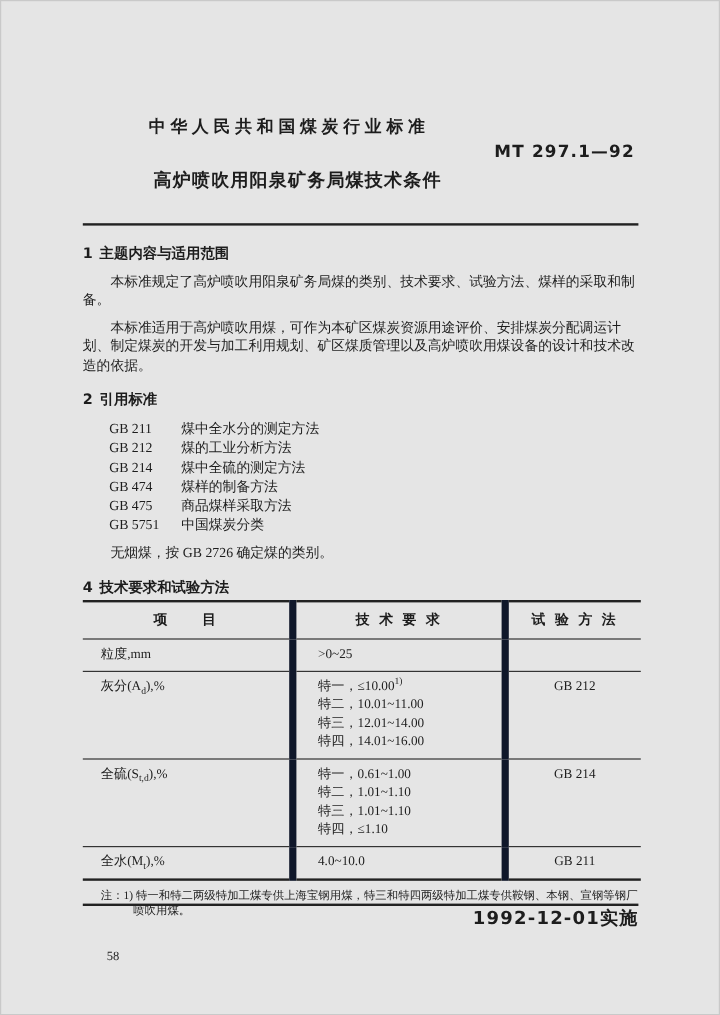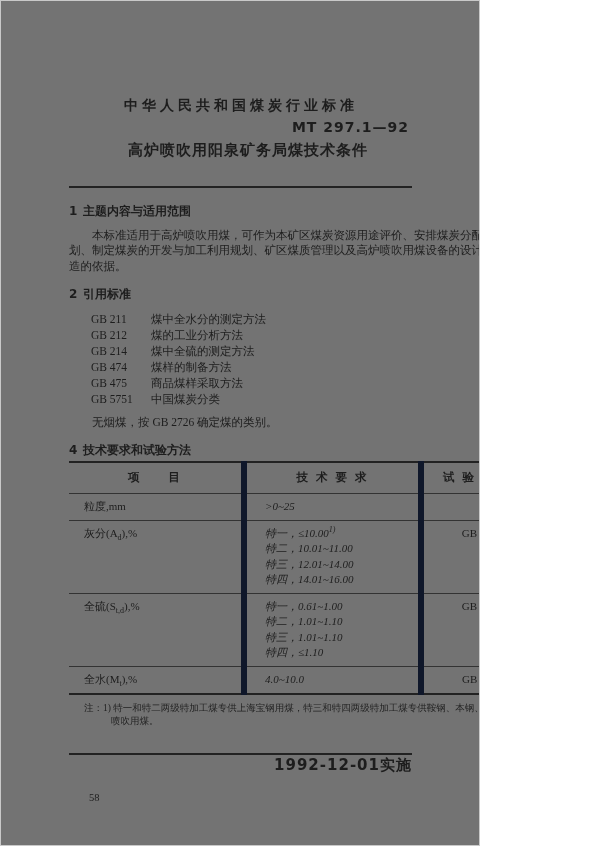--- a/index.html
+++ b/index.html
@@ -1,21 +1,21 @@
 <!DOCTYPE html>
 <html><head>
 <meta charset="utf-8">
 <style>
   html, body { margin: 0; padding: 0; background: #ffffff; }
   .page {
     position: relative;
-    width: 480px;
+    width: 600px;
     height: 846px;
     box-sizing: border-box;
-    background: #737373;
+    background: #e5e5e5;
     border: 1px solid #c9c9c9;
     color: #1d1d1d;
     font-family: "Liberation Serif", serif;
     overflow: hidden;
   }
   
   .std-type {
     position: absolute; top: 96px; left: 0; width: 480px;
     text-align: center;
     font-family: "DejaVu Sans", sans-serif;
@@ -66,21 +66,21 @@
   }
   .req-table td + td, .req-table th + th { border-left: 6px solid #0f172a; }
   .req-table th {
     font-family: "DejaVu Sans", sans-serif;
     font-weight: 700; letter-spacing: 2px;
     height: 20px; text-align: center; font-size: 11.5px;
   }
   .c-item { padding-left: 15px !important; width: 153px; }
   .c-req  { padding-left: 18px !important; width: 149px; }
   .c-meth { text-align: center; }
-  .req-line { white-space: nowrap; font-style: italic; }
+  .req-line { white-space: nowrap; }
   .req-table sub { font-size: 8px; line-height: 0; }
   .req-table sup { font-size: 8px; line-height: 0; }
   .row-single td { height: 16px; }
   
   .table-note {
     margin: 7px 0 0 0;
     font-size: 9.5px; line-height: 13.5px;
     padding-left: 42px; text-indent: -27px;
     color: #222;
   }
@@ -112,20 +112,21 @@
   <div class="std-type">中华人民共和国煤炭行业标准</div>
   <div class="std-num">MT 297.1—92</div>
   <div class="doc-title">高炉喷吹用阳泉矿务局煤技术条件</div>
   <div class="header-rule"></div>
 
   <div class="content">
 
     <div class="sec-heading">
       <span class="sec-num">1</span><span>主题内容与适用范围</span>
     </div>
+    <p class="body-para">本标准规定了高炉喷吹用阳泉矿务局煤的类别、技术要求、试验方法、煤样的采取和制备。</p>
     <p class="body-para">本标准适用于高炉喷吹用煤，可作为本矿区煤炭资源用途评价、安排煤炭分配调运计划、制定煤炭的开发与加工利用规划、矿区煤质管理以及高炉喷吹用煤设备的设计和技术改造的依据。</p>
 
     <div class="sec-heading" style="margin-top:13px;">
       <span class="sec-num">2</span><span>引用标准</span>
     </div>
     <div class="refs">
       <div class="ref-row">
         <span class="ref-code">GB 211</span><span class="ref-name">煤中全水分的测定方法</span>
       </div>
       <div class="ref-row">

